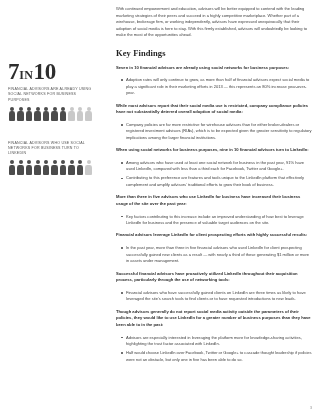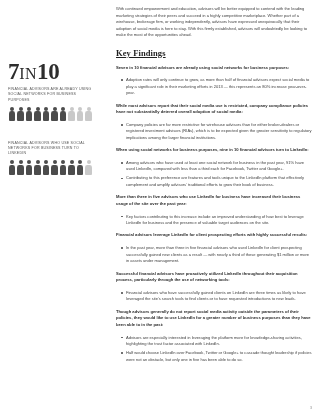--- a/index.html
+++ b/index.html
@@ -37,22 +37,22 @@
     font-weight: bold;
     color: #2d2d2d;
     letter-spacing: -0.3px;
     line-height: 1.05;
     margin-bottom: 3px;
   }
   .stat-big .num {
     font-size: 23px;
   }
   .stat-big .in {
-    font-size: 16px;
-    font-weight: normal;
+    font-size: 12px;
+    font-weight: bold;
     letter-spacing: 0.5px;
   }
   .stat-caption {
     font-size: 3.6px;
     line-height: 1.45;
     color: #555;
     letter-spacing: 0.2px;
     text-transform: uppercase;
     width: 86px;
     margin-bottom: 4px;
@@ -105,21 +105,20 @@
     margin: 0 0 6px 0;
     text-align: left;
   }
   .section-title {
     font-family: "Liberation Serif", serif;
     font-size: 8.5px;
     font-weight: bold;
     color: #1f1f1f;
     margin: 8px 0 4px 0;
     letter-spacing: 0.1px;
-    text-decoration: underline;
   }
   .lead {
     font-weight: bold;
     font-size: 4.15px;
     color: #2b2b2b;
     margin: 0 0 5px 0;
     line-height: 1.6;
   }
   ul.bullets {
     margin: 0 0 6px 0;

